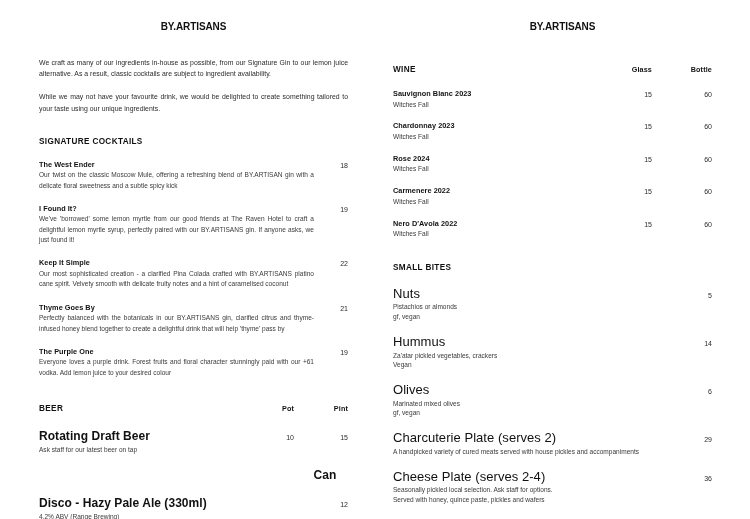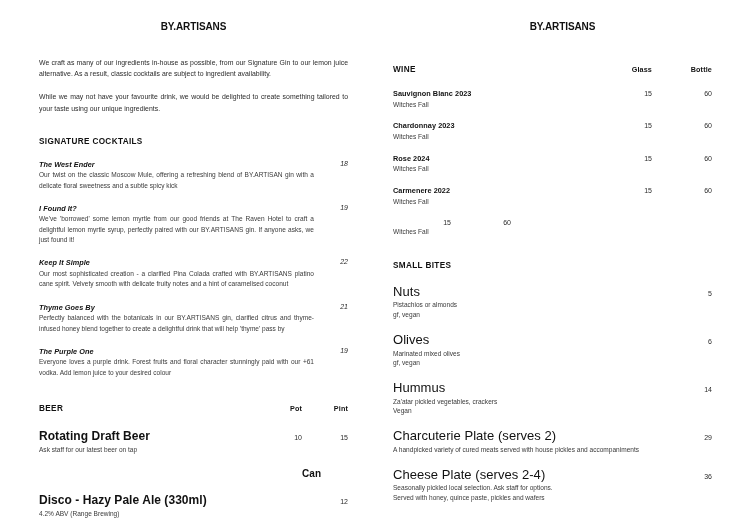--- a/index.html
+++ b/index.html
@@ -77,22 +77,21 @@
 
   
   #signature-cocktails-heading { margin-top: 23px; }
 
   .cocktail-list { margin-top: 14px; }
   .cocktail {
     margin-bottom: 13px;
   }
   .cocktail-row {
     display: flex;
-    align-items: flex-start;
-    font-style: italic;
+    align-items: flex-end;
   }
   .cocktail-name {
     flex: 1 1 auto;
     font-size: 7.3px;
     font-weight: bold;
     letter-spacing: 0.05px;
     color: #111111;
   }
   .price {
     flex: 0 0 auto;
@@ -109,21 +108,21 @@
     padding-right: 34px;
   }
 
   
   #beer-heading { margin-top: 26px; }
   .beer-colheads {
     display: flex;
     align-items: baseline;
   }
   .w-pot { width: 46px; }
-  .w-pint { width: 46px; }
+  .w-pint { width: 46px; padding-left: 8px; }
 
   .beer-list { margin-top: 16px; }
   .beer-item { margin-bottom: 7px; }
   .beer-row {
     display: flex;
     align-items: baseline;
   }
   .beer-name {
     flex: 1 1 auto;
     font-size: 12px;
@@ -139,22 +138,22 @@
   }
   .can-head-row {
     display: flex;
     align-items: baseline;
     margin-top: 14px;
     margin-bottom: 14px;
   }
   .can-head-row .spacer { flex: 1 1 auto; }
   .can-head {
     width: 46px;
-    text-align: left;
-    font-size: 10px;
+    text-align: center;
+    font-size: 12px;
     font-weight: bold;
     letter-spacing: 0.15px;
     color: #111111;
   }
   .can-price {
     width: 46px;
     text-align: right;
     font-size: 7px;
     color: #2a2a2a;
   }
@@ -162,21 +161,21 @@
 
   
   #wine-heading { margin-top: 33px; }
   .w-glass { width: 58px; }
   .w-bottle { width: 60px; }
 
   .wine-list { margin-top: 15px; }
   .wine-item { margin-bottom: 12.5px; }
   .wine-row {
     display: flex;
-    align-items: center;
+    align-items: flex-end;
   }
   .wine-name {
     flex: 1 1 auto;
     font-size: 7.3px;
     font-weight: bold;
     letter-spacing: 0.05px;
     color: #111111;
   }
   .wine-sub {
     margin-top: 1.5px;
@@ -367,20 +366,21 @@
         <div class="wine-row">
           <span class="wine-name">Carmenere 2022</span>
           <span class="cell w-glass">15</span>
           <span class="cell w-bottle">60</span>
         </div>
         <div class="wine-sub">Witches Fall</div>
       </div>
 
       <div class="wine-item">
         <div class="wine-row">
+          <span class="wine-name">Nero D'Avola 2022</span>
           <span class="cell w-glass">15</span>
           <span class="cell w-bottle">60</span>
         </div>
         <div class="wine-sub">Witches Fall</div>
       </div>
 
     </div>
 
     <div class="section-head" id="small-bites-heading">
       <span class="section-title">SMALL BITES</span>
@@ -392,34 +392,34 @@
         <div class="bite-row">
           <span class="bite-name">Nuts</span>
           <span class="cell w-bottle">5</span>
         </div>
         <div class="bite-desc">Pistachios or almonds</div>
         <div class="bite-tags">gf, vegan</div>
       </div>
 
       <div class="bite-item">
         <div class="bite-row">
+          <span class="bite-name">Hummus</span>
+          <span class="cell w-bottle">14</span>
+        </div>
+        <div class="bite-desc">Za'atar pickled vegetables, crackers</div>
+        <div class="bite-tags">Vegan</div>
+      </div>
+
+      <div class="bite-item">
+        <div class="bite-row">
           <span class="bite-name">Olives</span>
           <span class="cell w-bottle">6</span>
         </div>
         <div class="bite-desc">Marinated mixed olives</div>
         <div class="bite-tags">gf, vegan</div>
-      </div>
-
-      <div class="bite-item">
-        <div class="bite-row">
-          <span class="bite-name">Hummus</span>
-          <span class="cell w-bottle">14</span>
-        </div>
-        <div class="bite-desc">Za'atar pickled vegetables, crackers</div>
-        <div class="bite-tags">Vegan</div>
       </div>
 
       <div class="bite-item">
         <div class="bite-row">
           <span class="bite-name">Charcuterie Plate (serves 2)</span>
           <span class="cell w-bottle">29</span>
         </div>
         <div class="bite-desc">A handpicked variety of cured meats served with house pickles and accompaniments</div>
         <div class="bite-tags"></div>
       </div>

